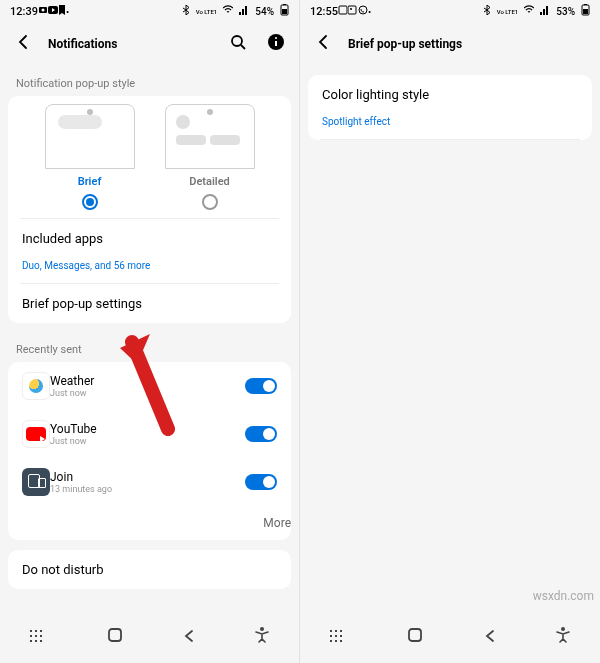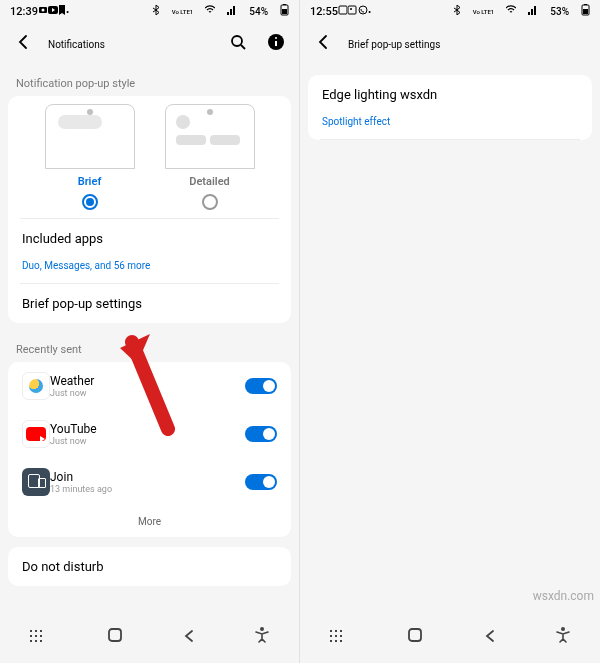--- a/index.html
+++ b/index.html
@@ -26,31 +26,31 @@
     display: flex;
     justify-content: space-between;
     align-items: center;
     padding: 4px 10px 2px 10px;
     font-size: 11px;
     font-weight: 500;
     color: #000;
     background: #f5f5f5;
   }
   .status-left { display: flex; gap: 0; align-items: center; }
-  .status-right { display: flex; gap: 12px; align-items: center; }
+  .status-right { display: flex; gap: 6px; align-items: center; }
   
   .header {
     display: flex;
     align-items: center;
     padding: 8px 10px;
     gap: 12px;
     background: #f5f5f5;
   }
   .header-back { cursor: pointer; padding: 4px; }
-  .header-title { flex: 1; font-size: 10px; font-weight: 400; color: #000; }
+  .header-title { flex: 1; font-size: 12px; font-weight: 700; color: #000; }
   .header-icon { padding: 4px; cursor: pointer; }
   
   .content {
     flex: 1;
     overflow: hidden;
     padding: 0 8px;
   }
   .section-label {
     font-size: 11px;
     color: #7a7a7a;
@@ -135,21 +135,21 @@
   .app-icon.join::before { content:''; position:absolute; right:4px; top:10px; width:6px; height:8px; border:1px solid #fff; border-radius:1px; }
   .app-text { flex: 1; }
   .app-name { font-size: 12px; color: #000; }
   .app-time { font-size: 9px; color: #999; }
   .switch {
     width: 32px; height: 16px; border-radius: 10px; background: #0072de; position: relative; cursor: pointer;
   }
   .switch::after {
     content: ''; position: absolute; top: 2px; right: 2px; width: 12px; height: 12px; border-radius: 50%; background: #fff;
   }
-  .more-row { text-align: center; font-size: 10px; color: #666; padding: 10px 0; cursor: pointer; }
+  .more-row { text-align: right; font-size: 12px; color: #666; padding: 10px 0; cursor: pointer; }
   
   .nav-bar {
     display: flex;
     justify-content: space-around;
     align-items: center;
     padding: 10px 0;
     background: #f5f5f5;
   }
   .nav-btn { padding: 6px 14px; cursor: pointer; }
   
@@ -407,21 +407,21 @@
       <svg width="18" height="18" viewBox="0 0 18 18">
           <path d="M12 3l-6 6 6 6" stroke="#000" stroke-width="1.8" fill="none" stroke-linecap="round"></path>
         </svg>
     </span>
     <span class="header-title">Brief pop-up settings</span>
   </div>
 
   <div class="content">
     <div class="card" style="margin-top:8px;">
       <div class="row">
-        <div class="row-title">Edge lighting wsxdn</div>
+        <div class="row-title">Color lighting style</div>
         <div class="row-sub">Spotlight effect</div>
       </div>
       <div class="divider"></div>
     </div>
   </div>
 
   <div class="nav-bar">
     <span class="nav-btn">
       <svg width="18" height="14" viewBox="0 0 18 14">
           <line x1="0" y1="2" x2="2" y2="2" stroke="#444" stroke-width="2"></line>

